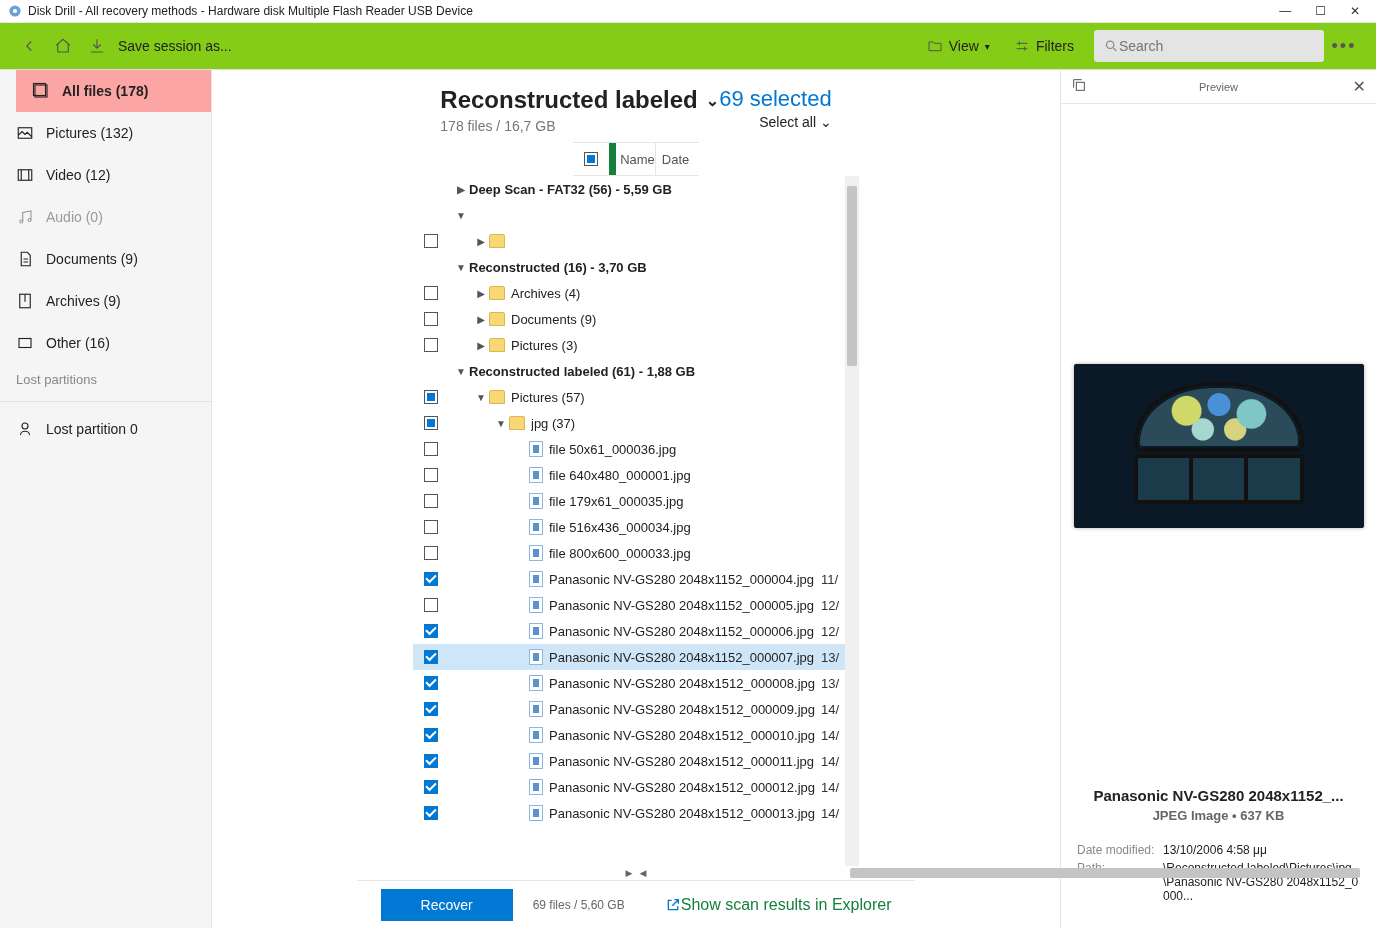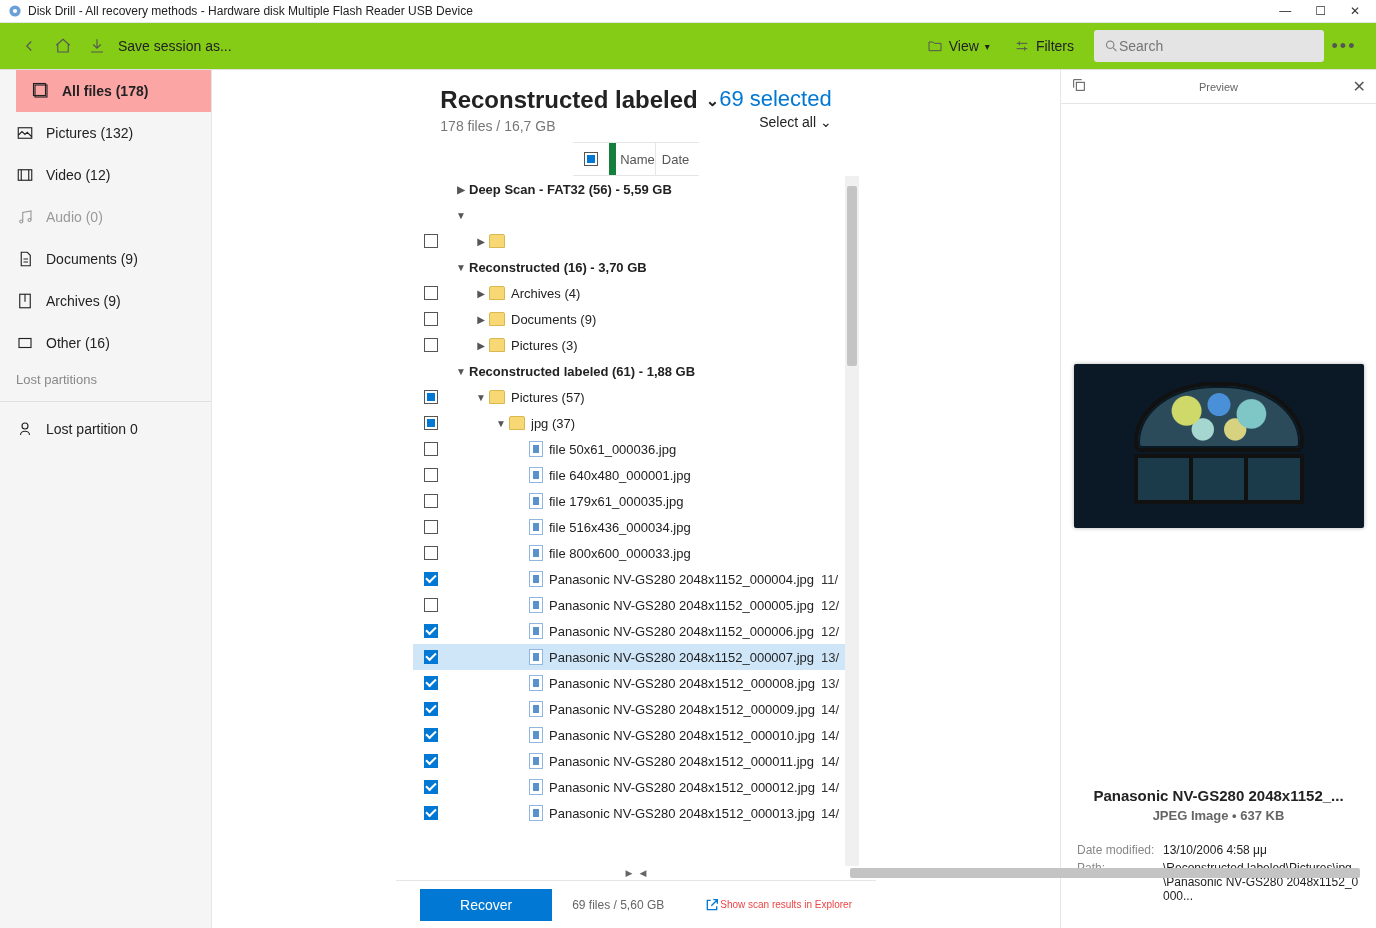--- a/index.html
+++ b/index.html
@@ -70,21 +70,21 @@
 .vscroll .thumb { position: absolute; left: 2px; right: 2px; top: 10px; height: 180px; background: #c4c4c4; border-radius: 2px; }
 .hscroll { height: 14px; background: #f0f0f0; position: relative; }
 .hscroll .thumb { position: absolute; top: 2px; bottom: 2px; left: 214px; width: 510px; background: #c4c4c4; border-radius: 2px; }
 .hscroll .arr { position: absolute; top: 0; bottom: 0; width: 14px; display: flex; align-items: center; justify-content: center; font-size: 9px; color: #666; }
 .hscroll .arr.l { left: 0; } .hscroll .arr.r { right: 0; }
 
 .footer { height: 48px; border-top: 1px solid #e6e6e6; display: flex; align-items: center; padding: 0 24px; gap: 20px; }
 .recover-btn { background: #0078d4; color: #fff; border: none; padding: 0 40px; height: 32px; font-size: 14px; cursor: pointer; }
 .footer .stats { color: #666; font-size: 12px; }
 .footer .spacer { flex: 1; }
-.explorer-link { color: #ef4444; font-size: 10px; display: flex; align-items: center; cursor: pointer; }
+.explorer-link { color: #15803d; font-size: 16px; display: flex; align-items: center; cursor: pointer; }
 
 
 .preview { width: 316px; border-left: 1px solid #e6e6e6; display: flex; flex-direction: column; }
 .preview-header { height: 34px; border-bottom: 1px solid #e6e6e6; display: flex; align-items: center; padding: 0 10px; position: relative; }
 .preview-header .title { position: absolute; left: 0; right: 0; text-align: center; color: #666; font-size: 11px; }
 .preview-header .icon-left, .preview-header .icon-right { z-index: 1; cursor: pointer; color: #555; }
 .preview-header .icon-right { margin-left: auto; font-size: 16px; }
 .preview-img-wrap { flex: 1; display: flex; align-items: center; justify-content: center; padding: 20px 0; }
 .preview-img { width: 290px; height: 164px; background: #0b1826; border-radius: 2px; position: relative; overflow: hidden; box-shadow: 0 0 4px rgba(0,0,0,.3); }
 .preview-caption { text-align: center; padding: 0 16px 12px; font-weight: bold; }

